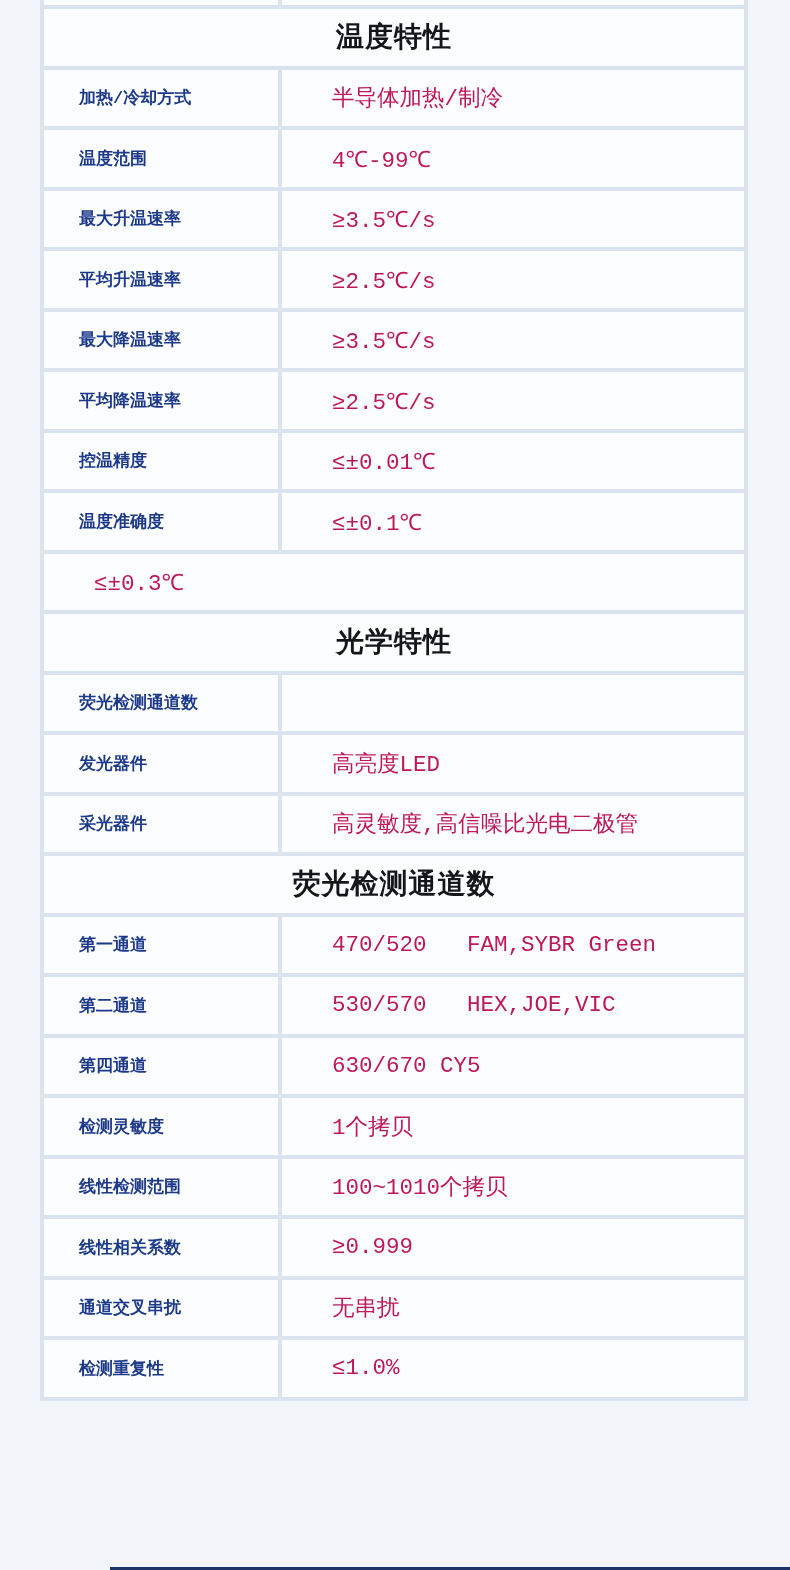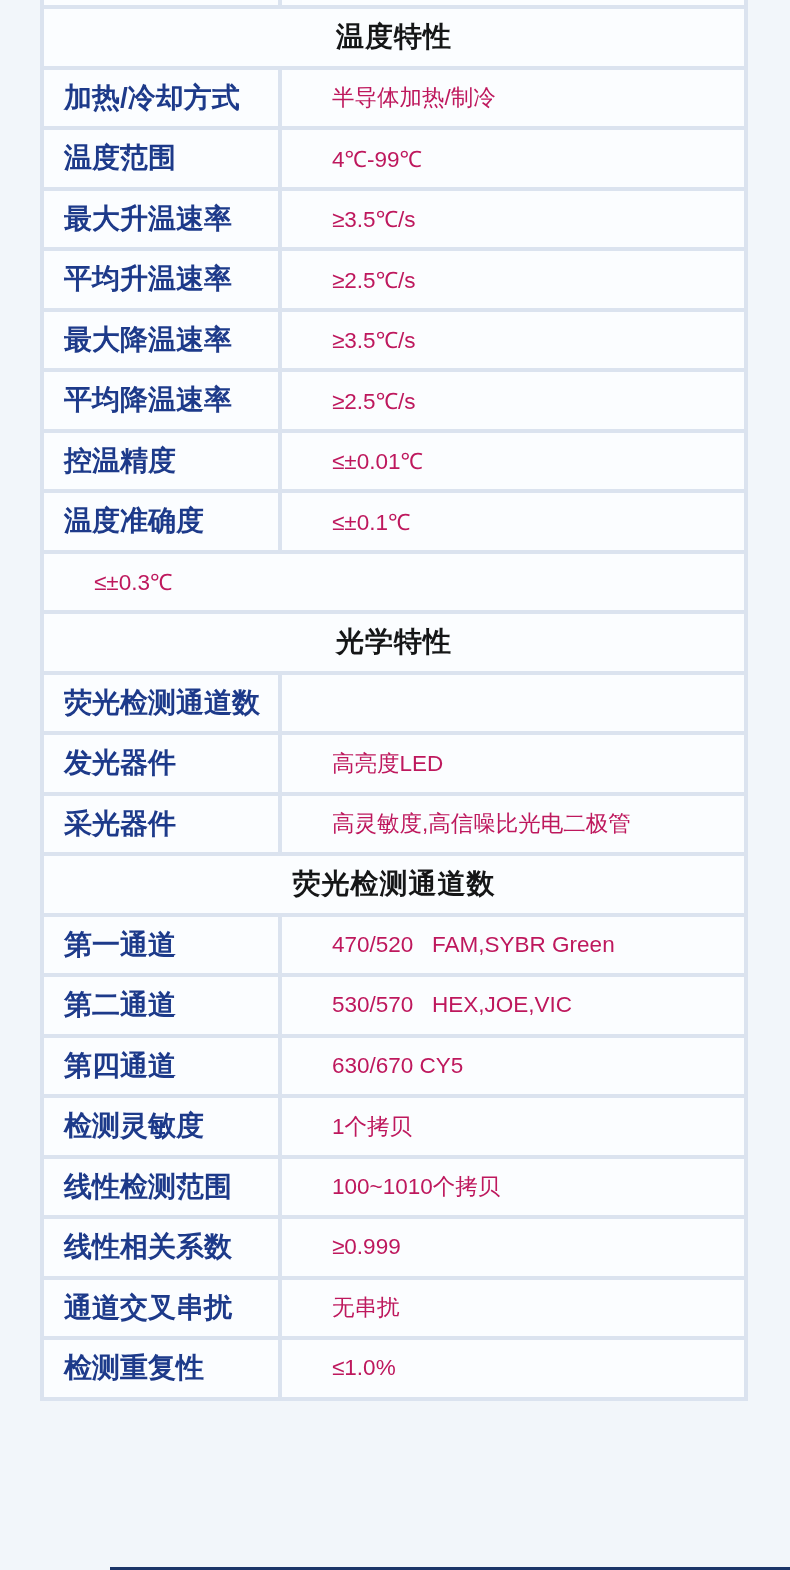--- a/index.html
+++ b/index.html
@@ -1,21 +1,21 @@
 <!DOCTYPE html>
 <html><head>
 <meta charset="utf-8">
 <style>
   html,body{margin:0;padding:0;}
   .page{
     position:relative;
     width:790px;height:1570px;
     background:#f2f6fa;
     overflow:hidden;
-    font-family:Liberation Sans, sans-serif;
+    font-family:Liberation Mono, monospace;
   }
   .spec-table{
     position:absolute;left:40px;top:0;width:708px;
     box-sizing:border-box;
     border-left:4px solid #dbe3ef;
     border-right:4px solid #dbe3ef;
   }
   .row{
     display:flex;
     height:56.5px;
@@ -38,22 +38,22 @@
     height:56.5px;
     background:#fbfdff;
     border-bottom:4px solid #dbe3ef;
     font-size:28px;font-weight:bold;color:#151617;
     letter-spacing:1px;
   }
   .cell-label{
     width:238px;box-sizing:border-box;
     border-right:4px solid #dbe3ef;
     display:flex;align-items:center;
-    padding-left:20px;
-    color:#1d3a8a;font-weight:bold;font-size:28px;
+    padding-left:35px;
+    color:#1d3a8a;font-weight:bold;font-size:17px;
   }
   .cell-value{
     flex:1;
     display:flex;align-items:center;
     padding-left:50px;padding-right:10px;
     color:#be185d;font-size:22.5px;
     white-space:pre-wrap;
   }
   .footer-bar{
     position:absolute;

